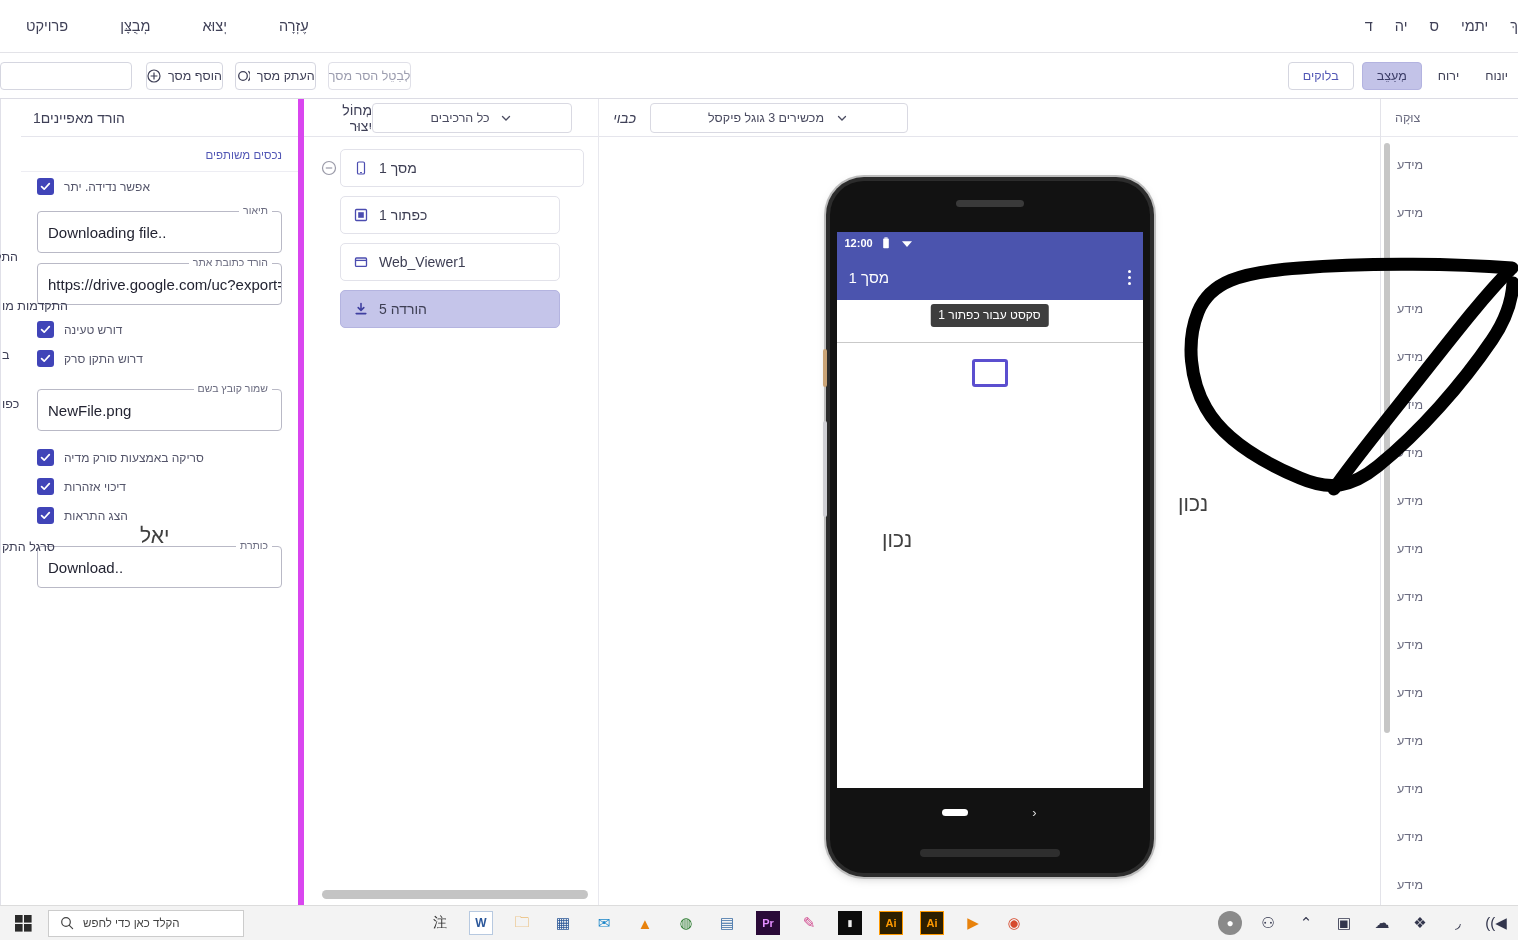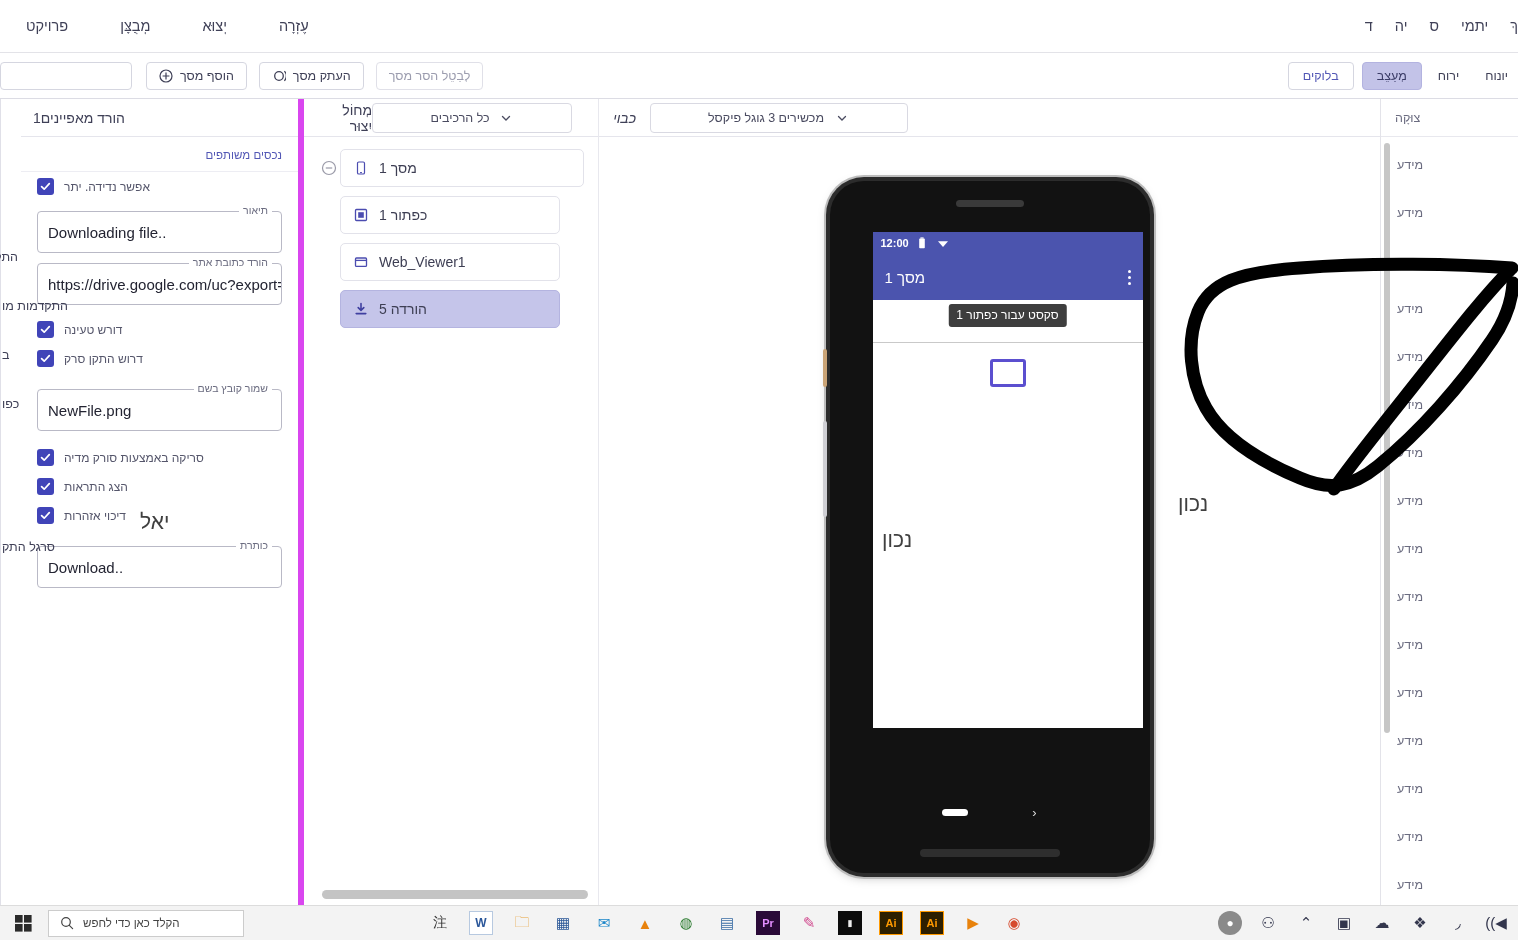--- a/index.html
+++ b/index.html
@@ -31,21 +31,21 @@
   .acct span { font-size: 14.5px; color: #3f4057; margin-left: 22px; white-space: nowrap; }
 
   
   .toolbar {
     position: absolute; top: 53px; left: 0; right: 0; height: 46px;
     background: #fff; border-bottom: 1px solid #dcdce4;
     display: flex; flex-direction: row-reverse; align-items: center;
   }
   .tbtn {
     border: 1px solid #d5d6e0; border-radius: 4px; background: #fff;
-    height: 28px; padding: 0 12px; margin-right: 12px;
+    height: 28px; padding: 0 0; margin-right: 12px;
     display: inline-flex; flex-direction: row-reverse; align-items: center; gap: 7px;
     font-size: 12.5px; color: #3f4057; cursor: pointer; white-space: nowrap;
     font-family: "Liberation Sans", sans-serif;
   }
   .tbtn.muted { color: #9b9cae; border-color: #e0e0e8; }
   .tbtn-icon { display: inline-flex; align-items: center; }
   .txtbox {
     border: 1px solid #d5d6e0; border-radius: 4px; background: #fff;
     height: 28px; width: 132px; margin-right: 14px;
   }
@@ -145,21 +145,21 @@
   .phone-body {
     position: absolute; inset: 0; border-radius: 34px;
     background: #121212;
     box-shadow: 0 0 0 4px #2c2c2c, 0 0 0 6px #bdbdbd, 0 3px 12px rgba(0,0,0,.35);
   }
   .phone-speaker {
     position: absolute; top: 19px; left: 50%; transform: translateX(-50%);
     width: 68px; height: 7px; border-radius: 4px; background: #3a3a3a;
   }
   .phone-screen {
-    position: absolute; top: 51px; left: 7px; right: 7px; height: 496px; background: #fff; overflow: hidden; margin-left: 36px;
+    position: absolute; top: 51px; left: 7px; right: 7px; height: 556px; background: #fff; overflow: hidden;
   }
   .status-bar {
     height: 22px; background: #4b54ae; display: flex; flex-direction: row; align-items: center;
     justify-content: flex-end; padding: 0 8px; gap: 5px; color: #fff; font-size: 11px; font-weight: bold;
   }
   .title-bar {
     height: 46px; background: #4b54ae; display: flex; flex-direction: row-reverse;
     align-items: center; justify-content: space-between; padding: 0 12px; color: #fff; font-size: 15px;
   }
   .kebab { display: flex; flex-direction: column; gap: 3px; cursor: pointer; }
@@ -346,30 +346,30 @@
             </span>
           <span>סריקה באמצעות סורק מדיה</span>
         </div>
 
         <div class="prop-check">
           <span class="cbx">
               <svg width="11" height="11" viewBox="0 0 11 11">
                 <path d="M1.6 5.6 4.2 8.2 9.3 2.6" fill="none" stroke="#fff" stroke-width="1.7" stroke-linecap="round" stroke-linejoin="round"></path>
               </svg>
             </span>
-          <span>הצג התראות</span>
+          <span>דיכוי אזהרות</span>
         </div>
 
         <div class="prop-check">
           <span class="cbx">
               <svg width="11" height="11" viewBox="0 0 11 11">
                 <path d="M1.6 5.6 4.2 8.2 9.3 2.6" fill="none" stroke="#fff" stroke-width="1.7" stroke-linecap="round" stroke-linejoin="round"></path>
               </svg>
             </span>
-          <span>דיכוי אזהרות</span>
+          <span>הצג התראות</span>
         </div>
 
         <div class="field" style="margin-top:16px">
           <span class="field-legend">כותרת</span>
           <div class="field-box">Download..</div>
         </div>
       </div>
     </div>
 
     <div class="comps">
@@ -534,21 +534,21 @@
       </div>
     </div>
   </div>
 
   <div class="ovf" style="right:1500px; left:2px; top:250px;">התק</div>
   <div class="ovf" style="left:2px; top:299px;">התקדמות מו</div>
   <div class="ovf" style="left:2px; top:348px;">ב</div>
   <div class="ovf" style="left:2px; top:397px;">כפו</div>
   <div class="ovf" style="left:2px; top:540px;">סרגל התק</div>
 
-  <div class="wm" style="left:140px; top:510px;">יאל</div>
+  <div class="wm" style="left:140px; top:524px;">יאל</div>
   <div class="wm" style="left:882px; top:528px;">נכון</div>
   <div class="wm" style="left:1178px; top:492px;">נכון</div>
 
   <svg class="annot" width="1518" height="940">
     <path d="M1512 268 C 1460 264, 1370 262, 1300 268
              C 1240 272, 1210 282, 1198 312
              C 1186 342, 1190 380, 1206 408
              C 1224 440, 1262 462, 1300 478
              C 1330 491, 1352 487, 1378 466
              C 1420 432, 1462 384, 1492 340

